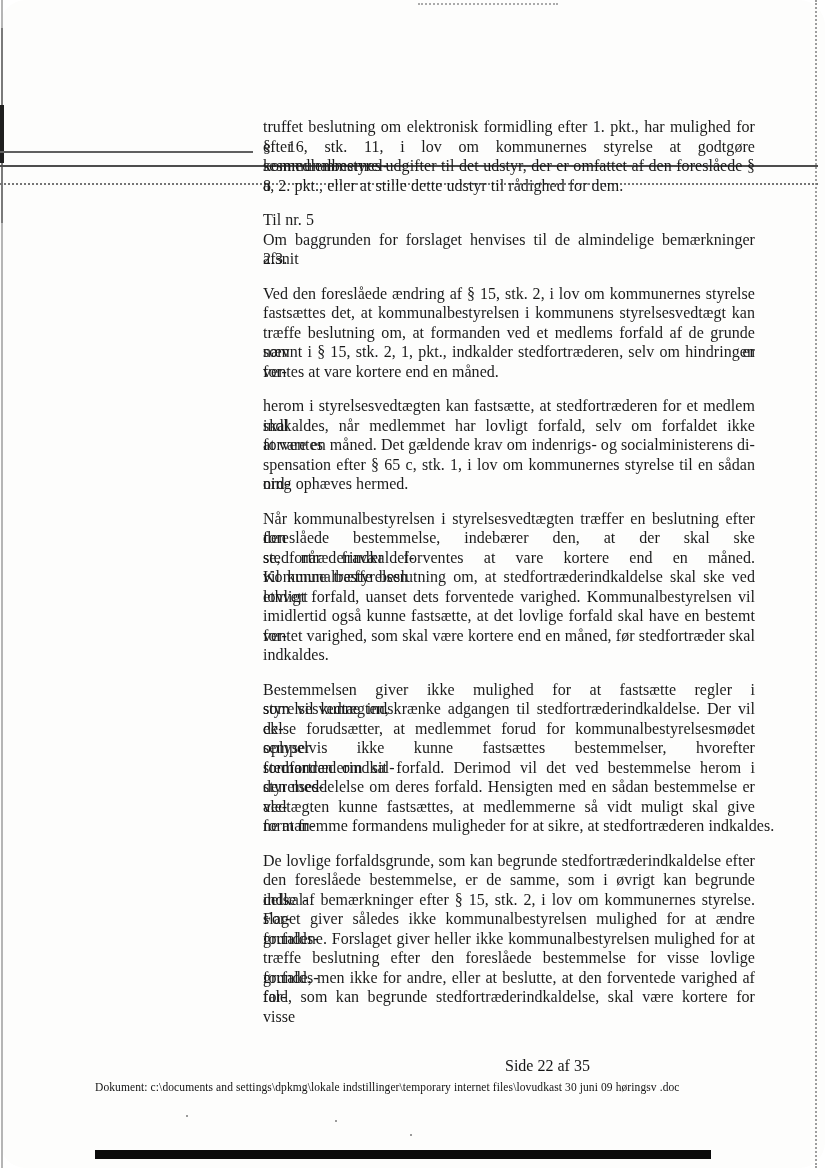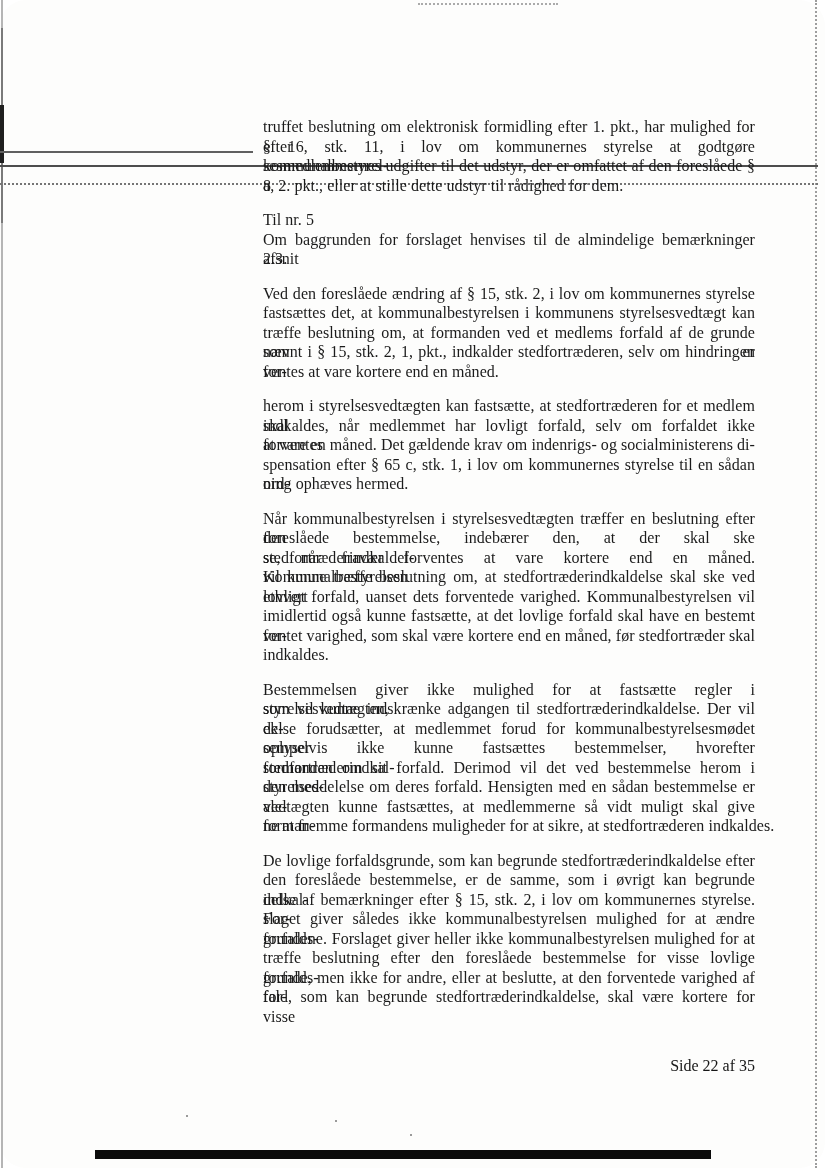--- a/index.html
+++ b/index.html
@@ -26,21 +26,21 @@
   }
   .jl {
     white-space: normal;
     text-align: justify;
     text-align-last: justify;
     -moz-text-align-last: justify;
   }
   
   .side-page {
     position: absolute; top: 1057px; left: 505px; width: 250px;
-    text-align: right; font-size: 16px; color: #161616;
+    text-align: left; font-size: 16px; color: #161616;
   }
   .doc-line {
     position: absolute; top: 1081px; left: 95px;
     font-size: 11.5px; color: #131313; letter-spacing: 0.1px;
     white-space: nowrap;
   }
   
   .art { position: absolute; pointer-events: none; }
   .v-left-base   { left: 1px; top: 0; width: 2px; height: 1168px; background: #b5b5b5; }
   .v-left-mid    { left: 1px; top: 28px; width: 2px; height: 85px; background: #7a7a7a; }
@@ -125,14 +125,15 @@
         <div class="line jl">delse af bemærkninger efter § 15, stk. 2, i lov om kommunernes styrelse. For-</div>
         <div class="line jl">slaget giver således ikke kommunalbestyrelsen mulighed for at ændre forfalds-</div>
         <div class="line jl">grundene. Forslaget giver heller ikke kommunalbestyrelsen mulighed for at</div>
         <div class="line jl">træffe beslutning efter den foreslåede bestemmelse for visse lovlige forfalds-</div>
         <div class="line jl">grunde, men ikke for andre, eller at beslutte, at den forventede varighed af for-</div>
         <div class="line jl">fald, som kan begrunde stedfortræderindkaldelse, skal være kortere for visse</div>
       </div>
     </div>
 
   <div class="side-page">Side 22 af 35</div>
+  <div class="doc-line">Dokument:  c:\documents and settings\dpkmg\lokale indstillinger\temporary internet files\lovudkast 30  juni 09 høringsv .doc</div>
 
 </div>
 
 </body></html>

